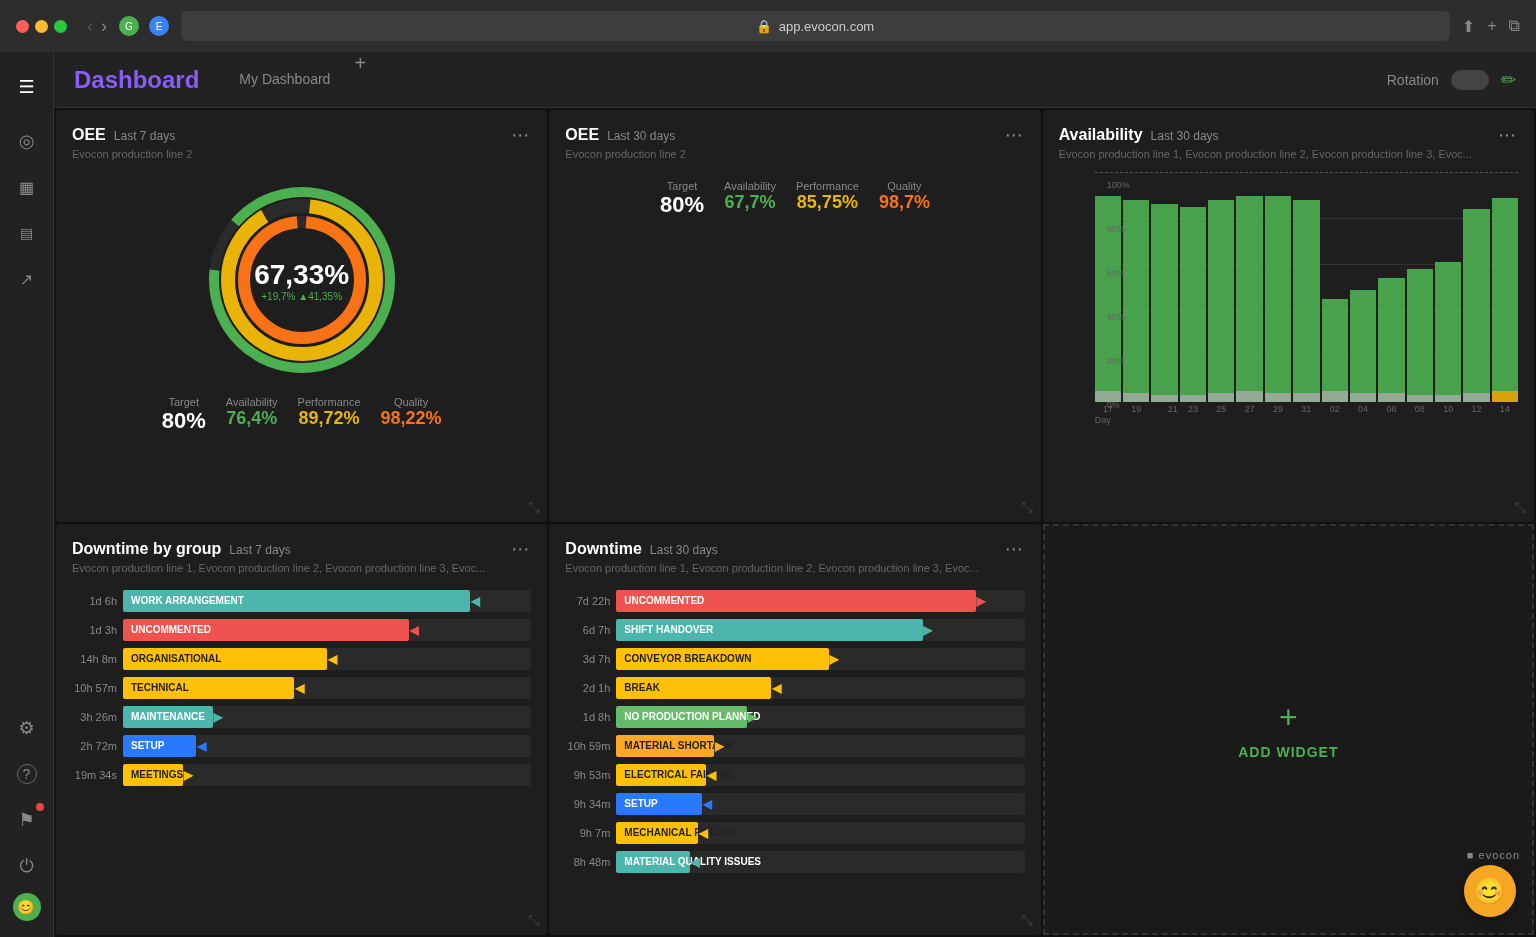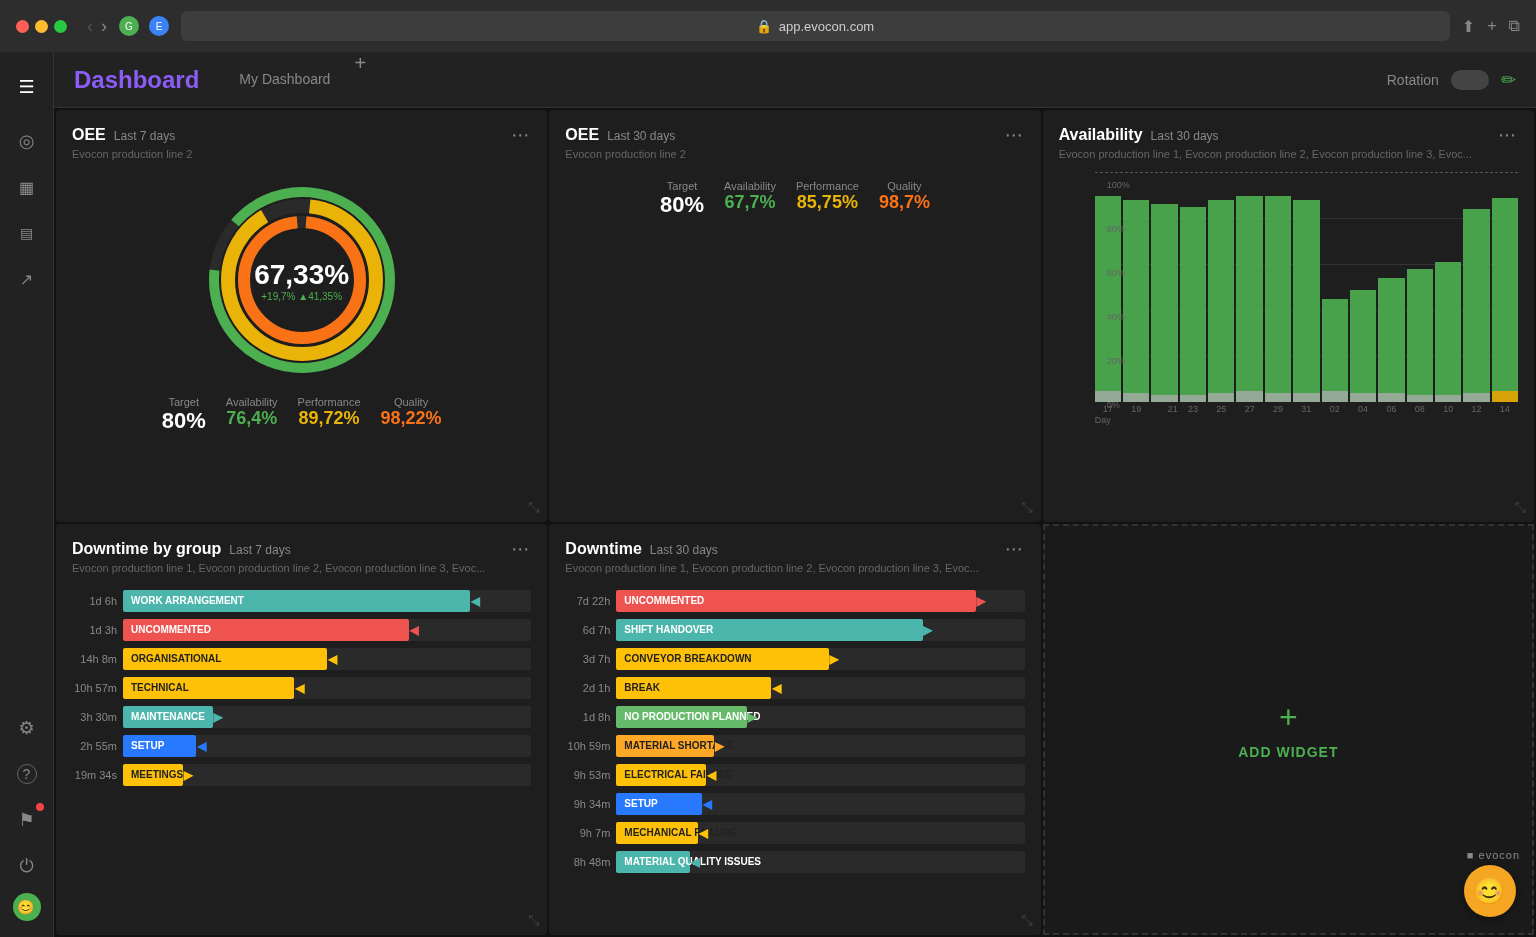--- a/index.html
+++ b/index.html
@@ -525,30 +525,30 @@
           <div class="bar-row">
             <span class="bar-time">10h 57m</span>
             <div class="bar-track">
               <div class="bar-fill" style="background:#ffc107;width:42%;color:#222;">
                 TECHNICAL
                 <span class="bar-arrow" style="color:#ffc107;">◀</span>
               </div>
             </div>
           </div>
           <div class="bar-row">
-            <span class="bar-time">3h 30m</span>
+            <span class="bar-time">3h 26m</span>
             <div class="bar-track">
               <div class="bar-fill" style="background:#4db6ac;width:22%;">
                 MAINTENANCE
                 <span class="bar-arrow" style="color:#4db6ac;">▶</span>
               </div>
             </div>
           </div>
           <div class="bar-row">
-            <span class="bar-time">2h 55m</span>
+            <span class="bar-time">2h 72m</span>
             <div class="bar-track">
               <div class="bar-fill" style="background:#2979ff;width:18%;">
                 SETUP
                 <span class="bar-arrow" style="color:#2979ff;">◀</span>
               </div>
             </div>
           </div>
           <div class="bar-row">
             <span class="bar-time">19m 34s</span>
             <div class="bar-track">

